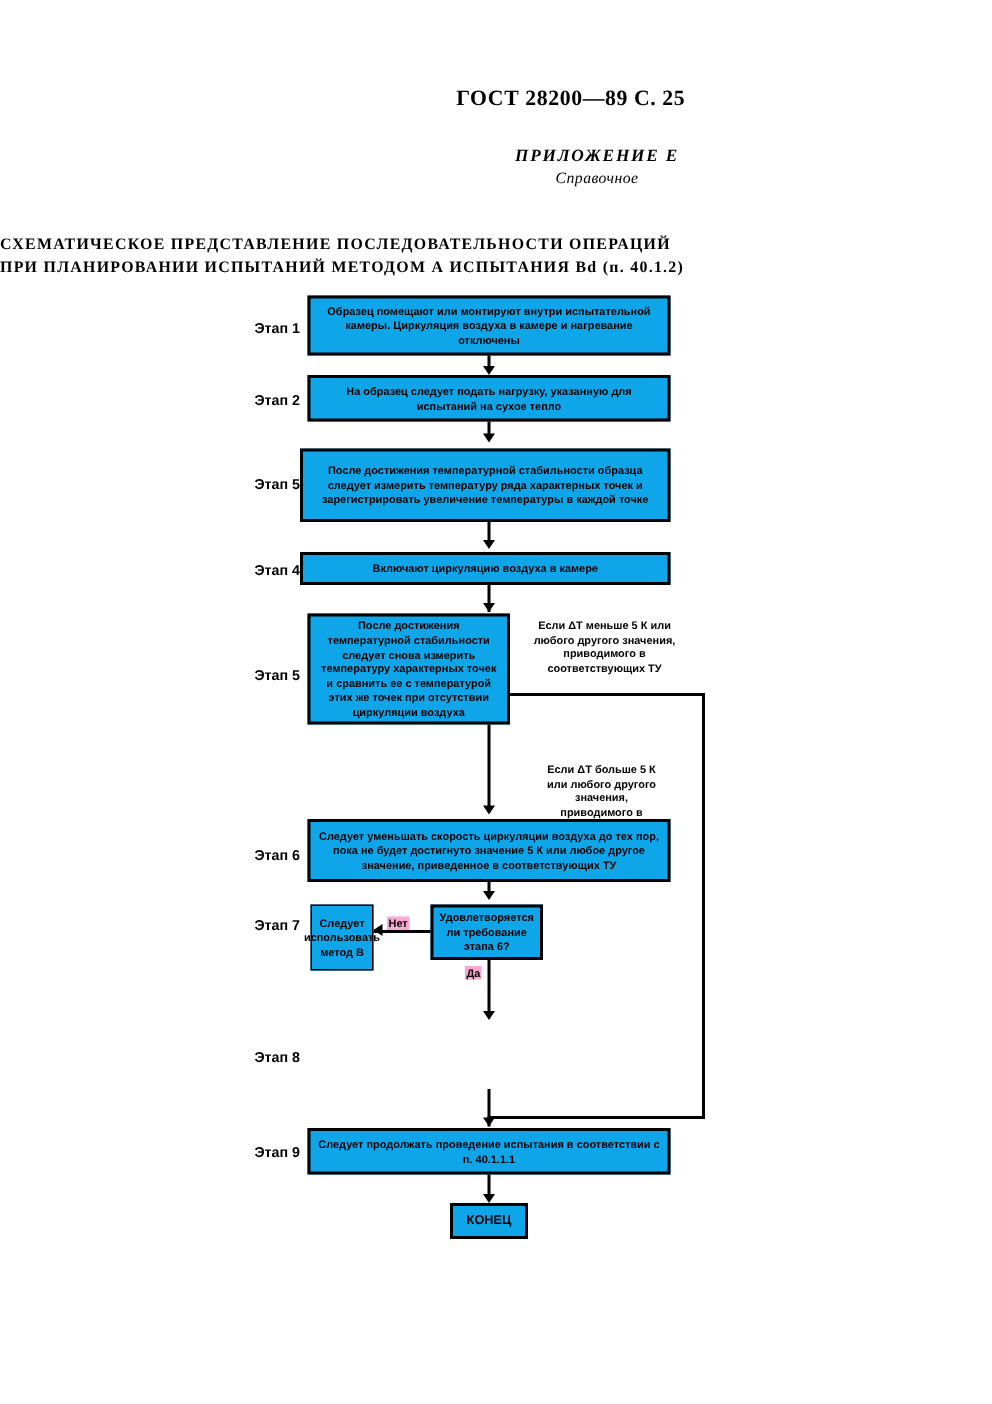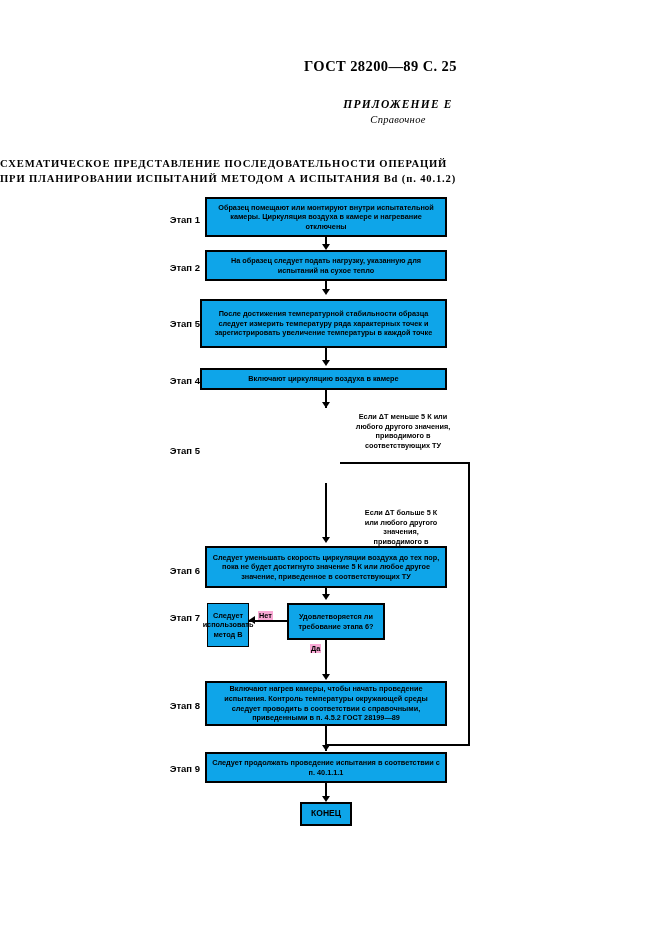--- a/index.html
+++ b/index.html
@@ -182,50 +182,50 @@
   <div class="fbox" style="left:200px; top:299px; width:247px; height:49px;">После достижения температурной стабильности образца следует измерить температуру ряда характерных точек и зарегистрировать увеличение температуры в каждой точке</div>
   <div class="vline" style="left:325px; top:348px; height:16px;"></div>
   <div class="arrow-down" style="left:322px; top:360px;"></div>
 
   <div class="stage-label" style="left:152px; top:375px;">Этап 4</div>
   <div class="fbox" style="left:200px; top:368px; width:247px; height:22px;">Включают циркуляцию воздуха в камере</div>
   <div class="vline" style="left:325px; top:390px; height:18px;"></div>
   <div class="arrow-down" style="left:322px; top:402px;"></div>
 
   <div class="stage-label" style="left:152px; top:445px;">Этап 5</div>
+  <div class="fbox" style="left:205px; top:409px; width:135px; height:74px;">После достижения температурной стабильности следует снова измерить температуру характерных точек и сравнить ее с температурой этих же точек при отсутствии циркуляции воздуха</div>
 
   <div class="note" style="left:348px; top:412px; width:110px;">Если ΔТ меньше 5 К или любого другого значения, приводимого в соответствующих ТУ</div>
 
   <div class="hline" style="left:340px; top:462px; width:130px;"></div>
   <div class="vline" style="left:468px; top:462px; height:284px;"></div>
   <div class="hline" style="left:325px; top:744px; width:145px;"></div>
 
   <div class="note" style="left:328px; top:508px; width:110px;padding-left:36px;">Если ΔТ больше 5 К или любого другого значения, приводимого в соответствующих ТУ</div>
   <div class="vline" style="left:325px; top:483px; height:58px;"></div>
   <div class="arrow-down" style="left:322px; top:537px;"></div>
 
   <div class="stage-label" style="left:152px; top:565px;">Этап 6</div>
   <div class="fbox" style="left:205px; top:546px; width:242px; height:42px;">Следует уменьшать скорость циркуляции воздуха до тех пор, пока не будет достигнуто значение 5 К или любое другое значение, приведенное в соответствующих ТУ</div>
   <div class="vline" style="left:325px; top:588px; height:10px;"></div>
   <div class="arrow-down" style="left:322px; top:594px;"></div>
 
   <div class="stage-label" style="left:152px; top:612px;">Этап 7</div>
-  <div class="fbox" style="left:287px; top:603px; width:98px; height:37px;">Удовлетворяется ли требование этапа 6?</div>
+  <div class="fbox" style="left:287px; top:603px; width:75px; height:37px;">Удовлетворяется ли требование этапа 6?</div>
 
   <div class="fbox thin" style="left:207px; top:603px; width:42px; height:44px;">Следует использовать метод В</div>
   <div class="hline" style="left:249px; top:620px; width:38px;"></div>
   <div class="arrow-left" style="left:249px; top:616px;"></div>
   <div class="edge-label" style="left:258px; top:611px;">Нет</div>
 
   <div class="edge-label" style="left:310px; top:644px;">Да</div>
   <div class="vline" style="left:325px; top:640px; height:38px;"></div>
   <div class="arrow-down" style="left:322px; top:674px;"></div>
 
   <div class="stage-label" style="left:152px; top:700px;">Этап 8</div>
-  <div class="fbox" style="left:205px; top:681px; width:242px; height:45px;">Включают нагрев камеры, чтобы начать проведение испытания. Контроль температуры окружающей среды следует проводить в соответствии с справочными, приведенными в п. 4.5.2 ГОСТ 28199—89</div>
   <div class="vline" style="left:325px; top:726px; height:25px;"></div>
   <div class="arrow-down" style="left:322px; top:745px;"></div>
 
   <div class="stage-label" style="left:152px; top:763px;">Этап 9</div>
   <div class="fbox" style="left:205px; top:752px; width:242px; height:31px;">Следует продолжать проведение испытания в соответствии с п. 40.1.1.1</div>
   <div class="vline" style="left:325px; top:783px; height:17px;"></div>
   <div class="arrow-down" style="left:322px; top:796px;"></div>
 
   <div class="fbox" style="left:300px; top:802px; width:52px; height:24px; font-size:8.5px;">КОНЕЦ</div>
 

